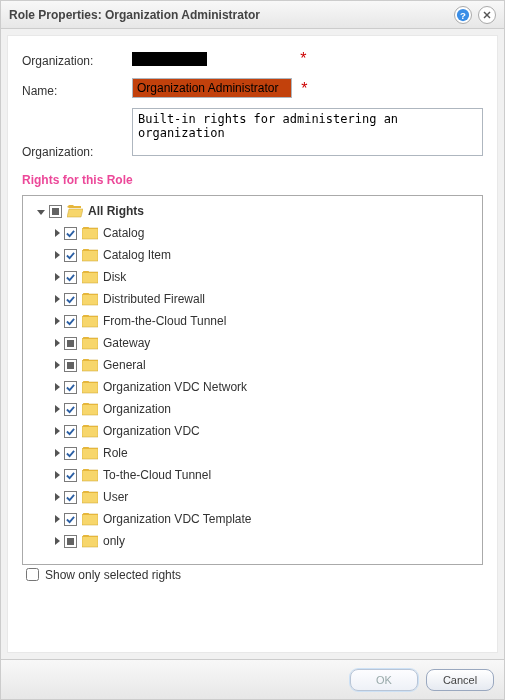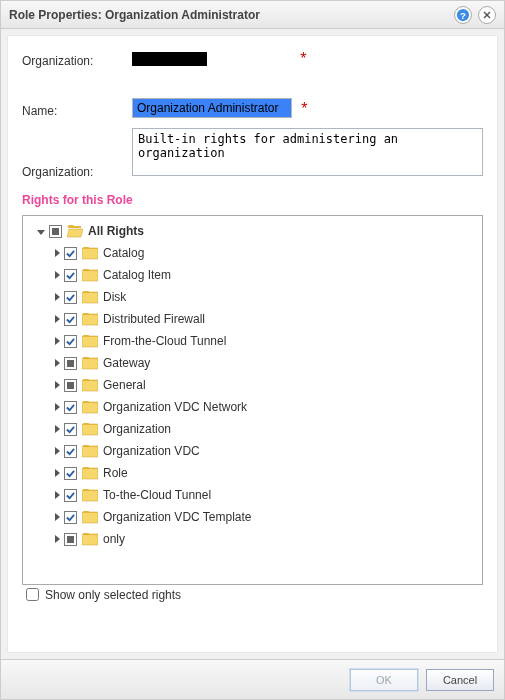--- a/index.html
+++ b/index.html
@@ -46,21 +46,21 @@
     margin:6px;
     padding:14px;
     overflow:auto;
     border:1px solid #e8e8e8;
   }
   .form-row { display:flex; align-items:flex-end; margin-bottom:10px; }
   .form-row .lbl { width:110px; padding-top:4px; color:#333; }
   .form-row .field { flex:1; position:relative; }
   .form-row input[type=text] {
     width:160px; height:20px; border:1px solid #aeb6bf;
-    background:#3b82f6; padding:1px 4px; font-size:12px;margin-top:20px;
+    background:#c2410c; padding:1px 4px; font-size:12px;
   }
   .form-row textarea {
     width:100%; height:48px; border:1px solid #aeb6bf;
     background:#fff; padding:3px 5px; font-size:12px;
     resize:none;
   }
   .req { color:#c00; font-size:16px; margin-left:6px; vertical-align:middle; }
   .org-val {
     display:inline-block; width:75px; height:14px;
     background:#000; vertical-align:middle;
@@ -116,21 +116,21 @@
   .buttonbar {
     height:40px; border-top:1px solid #ccc;
     background:linear-gradient(#f8f8f8,#e7e7e7);
     display:flex; align-items:center; justify-content:flex-end;
     padding:0 10px; gap:8px;
   }
   .btn {
     min-width:68px; height:22px;
     border:1px solid #9aa8bf;
     background:linear-gradient(#ffffff,#e6eaf1);
-    border-radius:0; font-size:11px; color:#444;
+    border-radius:8px; font-size:11px; color:#444;
     cursor:pointer;
   }
   .btn.disabled {
     color:#9aa; border-color:#b8c5d7;
     background:linear-gradient(#fdfdff,#eef1f7);
     cursor:default;
     box-shadow:0 0 0 1px #cde1f5;
   }
 </style>
 </head>
@@ -353,20 +353,33 @@
               <span class="expander collapsed"></span>
               <span class="chk checked">
                 <svg class="tick" viewBox="0 0 10 10">
                   <polyline points="1,5 4,8 9,2" fill="none" stroke="#2b5fa4" stroke-width="2"></polyline>
                 </svg>
               </span>
               <span class="folder closed"><svg viewBox="0 0 16 13">
                   <path d="M0 2 l2 -2 h4 l1 1 h9 v11 H0 z" fill="#f7d66b" stroke="#caa22e" stroke-width="0.5"></path>
                   <path d="M0 2 l2 -2 h4 l1 1 h9 v1 H0 z" fill="#e6b63b"></path>
                 </svg></span>
+              <span class="node-label">User</span>
+            </div>
+            <div class="tree-row">
+              <span class="expander collapsed"></span>
+              <span class="chk checked">
+                <svg class="tick" viewBox="0 0 10 10">
+                  <polyline points="1,5 4,8 9,2" fill="none" stroke="#2b5fa4" stroke-width="2"></polyline>
+                </svg>
+              </span>
+              <span class="folder closed"><svg viewBox="0 0 16 13">
+                  <path d="M0 2 l2 -2 h4 l1 1 h9 v11 H0 z" fill="#f7d66b" stroke="#caa22e" stroke-width="0.5"></path>
+                  <path d="M0 2 l2 -2 h4 l1 1 h9 v1 H0 z" fill="#e6b63b"></path>
+                </svg></span>
               <span class="node-label">Organization VDC Template</span>
             </div>
             <div class="tree-row">
               <span class="expander collapsed"></span>
               <span class="chk mixed">
                 <span class="sq"></span>
               </span>
               <span class="folder closed"><svg viewBox="0 0 16 13">
                   <path d="M0 2 l2 -2 h4 l1 1 h9 v11 H0 z" fill="#f7d66b" stroke="#caa22e" stroke-width="0.5"></path>
                   <path d="M0 2 l2 -2 h4 l1 1 h9 v1 H0 z" fill="#e6b63b"></path>

